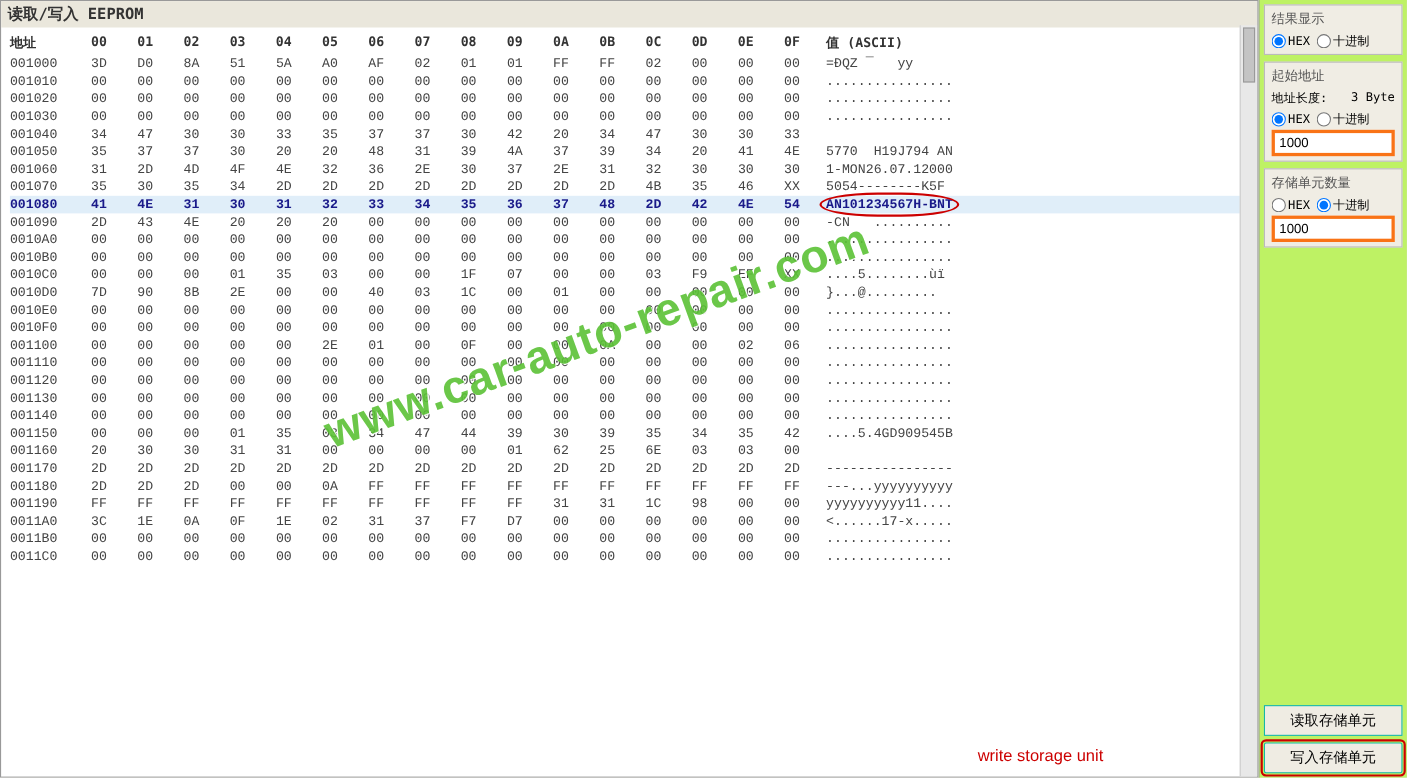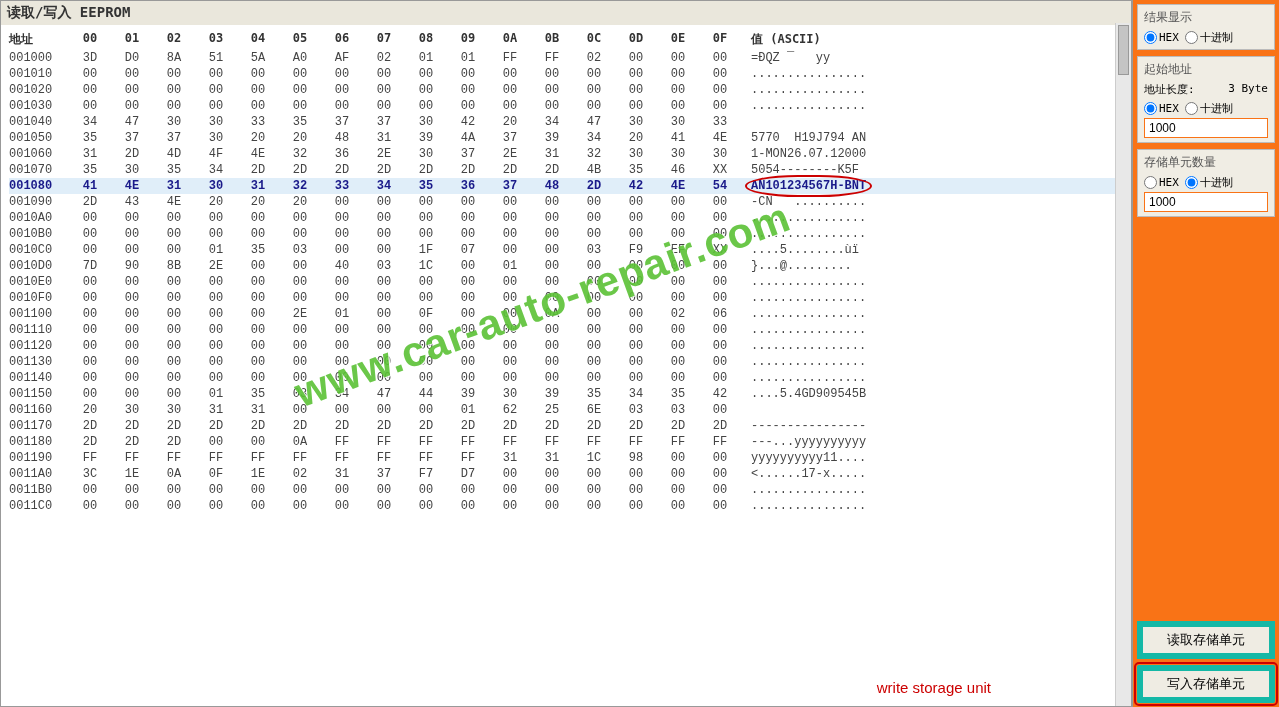--- a/index.html
+++ b/index.html
@@ -73,23 +73,23 @@
   position: absolute;
   left: -6px;
   top: -4px;
   right: -6px;
   bottom: -4px;
   border: 2px solid #cc0000;
   border-radius: 50%/60%;
   pointer-events: none;
 }
 .side-panel {
-  width: 147px;
+  width: 135px;
   flex-shrink: 0;
-  background: #f97316;
+  background: #bef264;
   border-left: 1px solid #999;
   display: flex;
   flex-direction: column;
   padding: 4px;
 }
 .side-group {
   background: #f0ede4;
   border: 1px solid #bbb;
   margin-bottom: 6px;
   padding: 4px 6px;
@@ -101,35 +101,35 @@
 }
 .radio-row {
   display: flex;
   gap: 6px;
   align-items: center;
   font-size: 11px;
 }
 .radio-row label { display: flex; align-items: center; gap: 2px; }
 .side-input {
   width: 100%;
-  border: 1px solid #f97316;
+  border: 3px solid #f97316;
   background: #fff;
   padding: 2px 4px;
   font-size: 12px;
   margin-top: 2px;
 }
 .side-buttons {
   margin-top: auto;
   display: flex;
   flex-direction: column;
   gap: 6px;
 }
 .side-btn {
   background: #efece3;
-  border: 6px solid #14b8a6;
+  border: 1px solid #14b8a6;
   padding: 4px 6px;
   font-size: 13px;
   cursor: pointer;
   text-align: center;
 }
 .side-btn.circled-btn {
   outline: 2px solid #cc0000;
   outline-offset: 1px;
   border-radius: 2px;
 }

